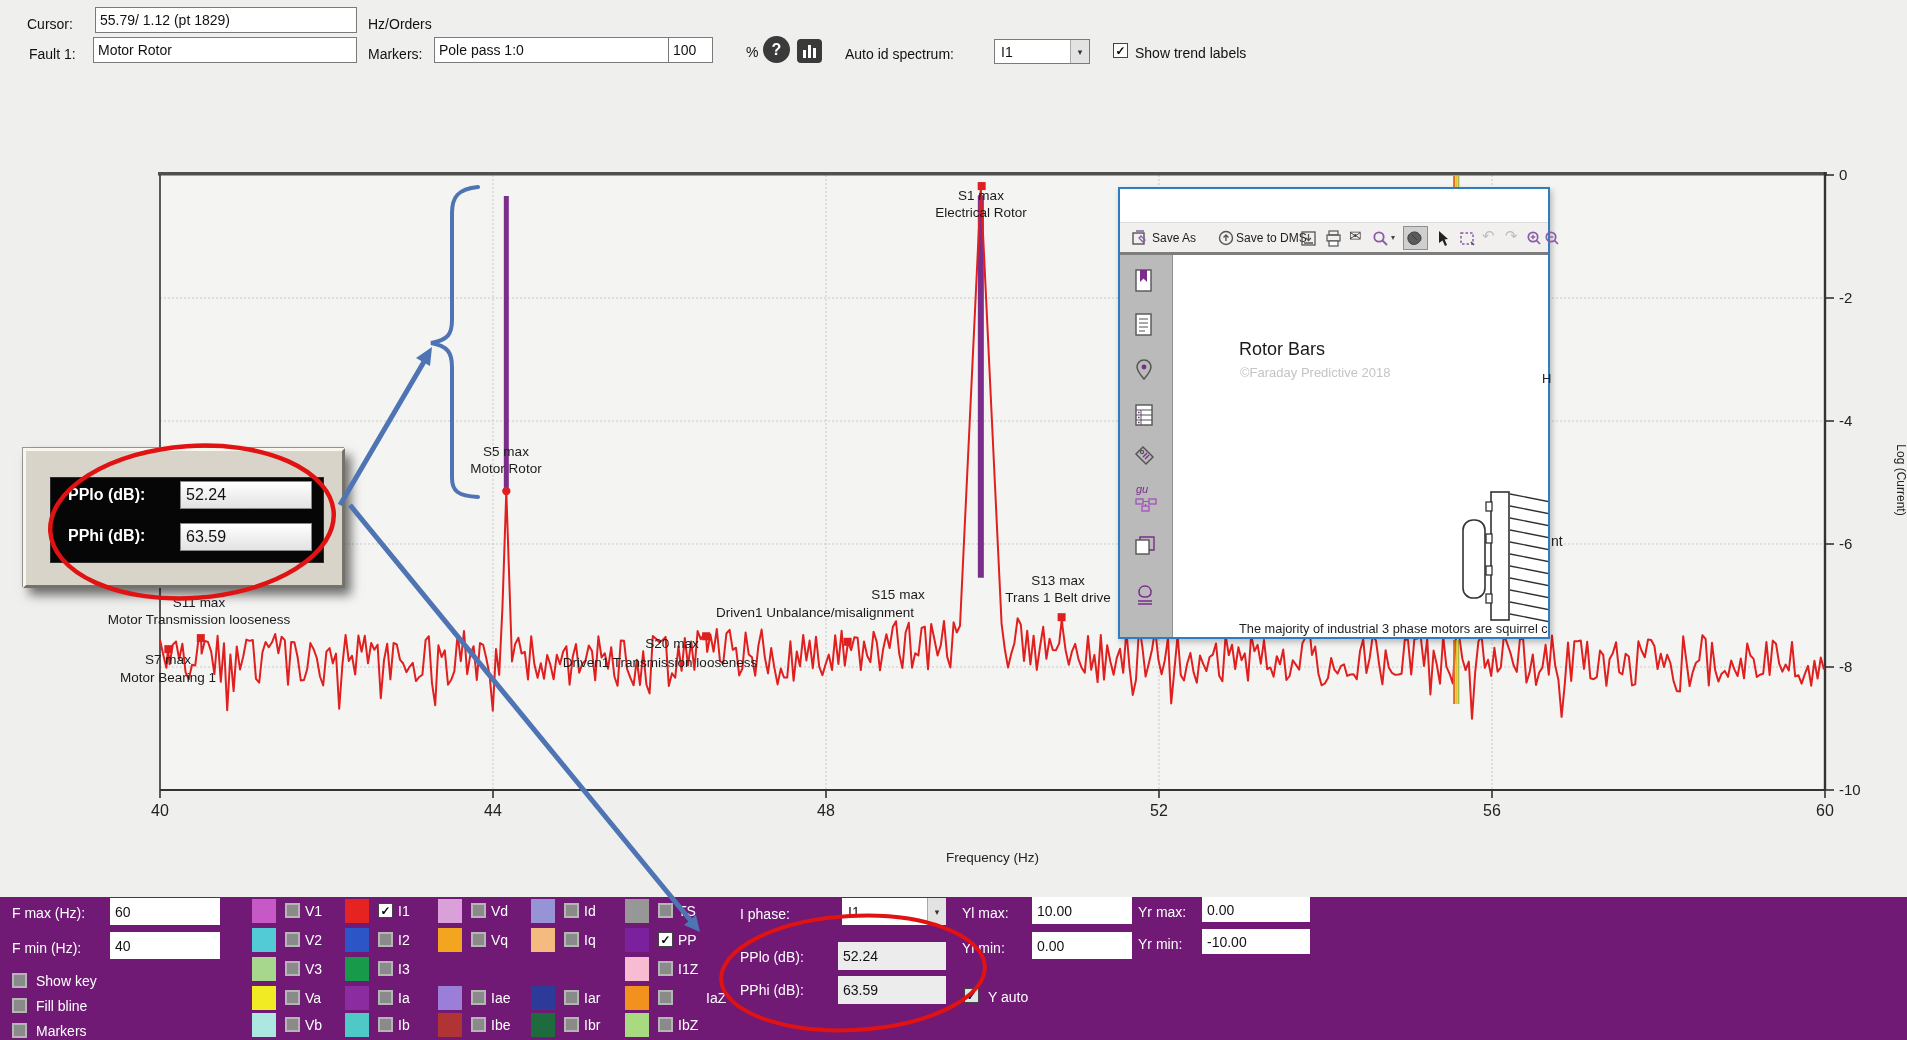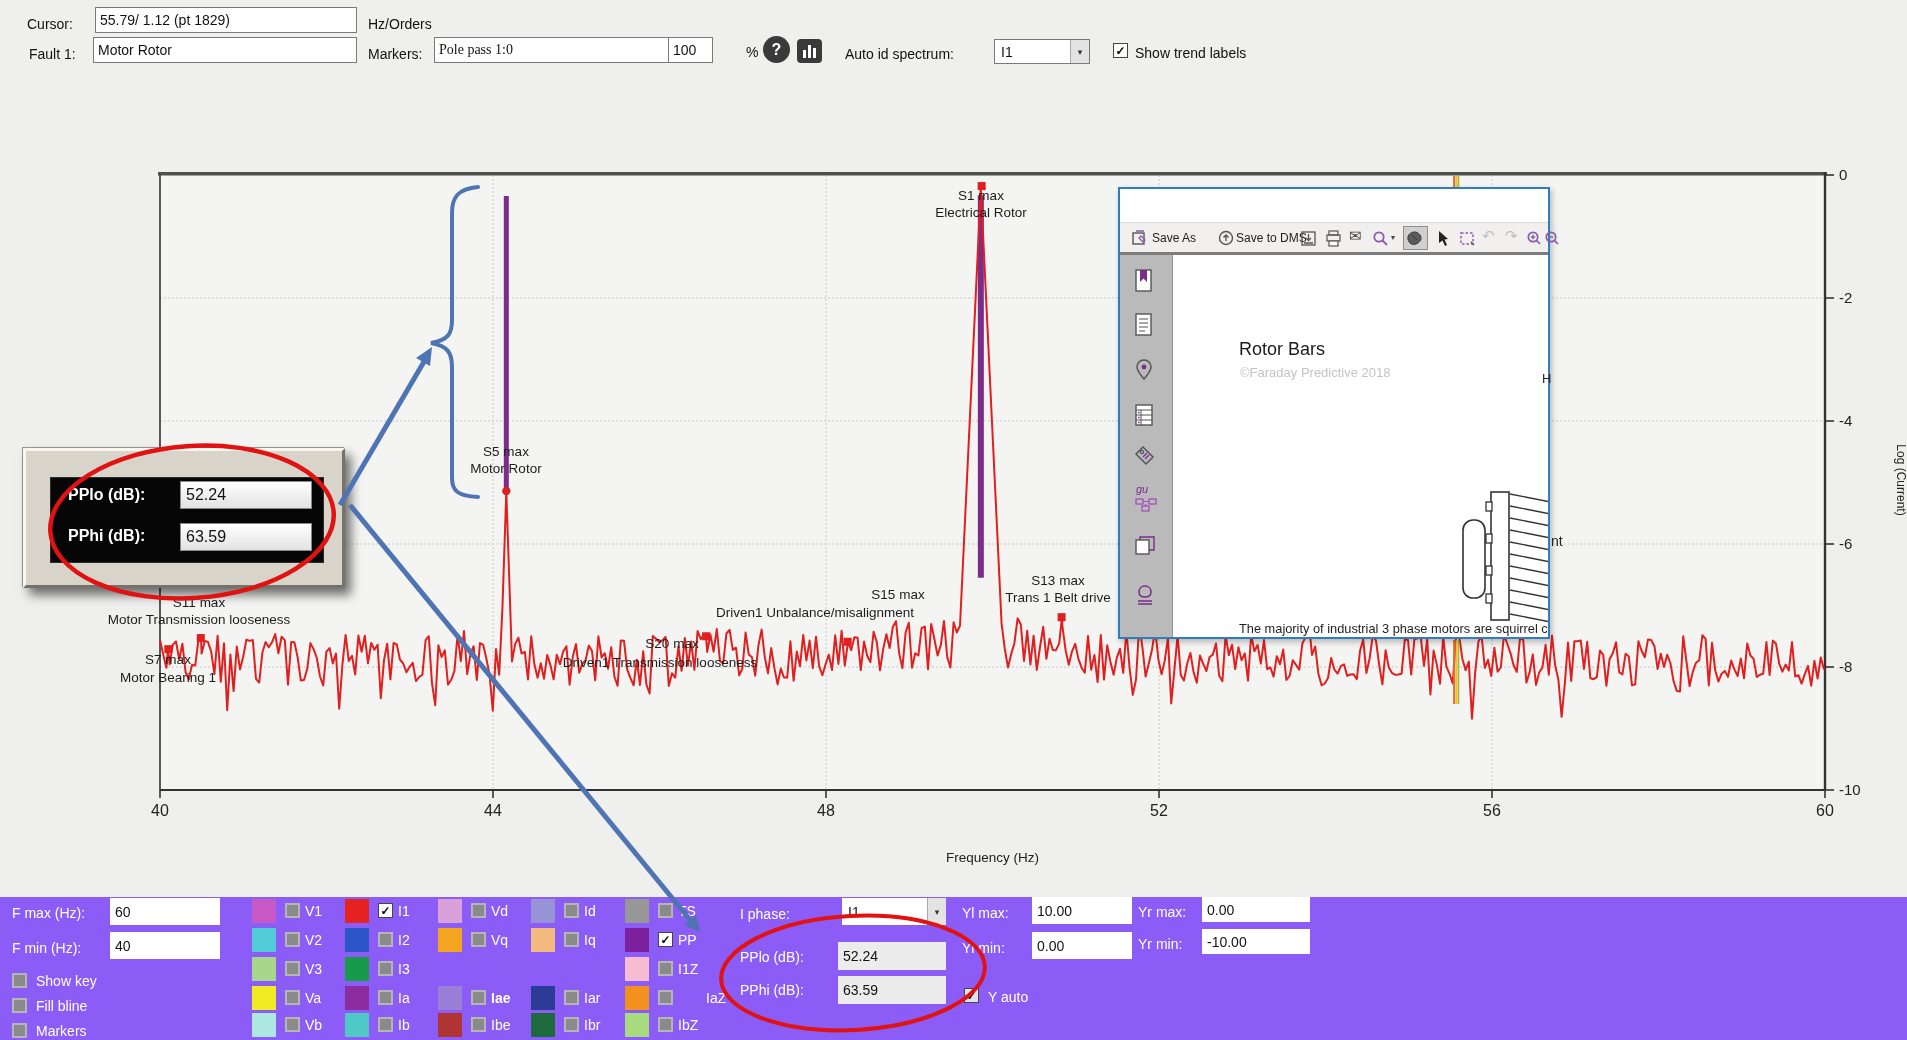--- a/index.html
+++ b/index.html
@@ -8,21 +8,21 @@
   .lbl{font-size:14px;color:#111;}
   .tb-input{position:absolute;background:#fff;border:1px solid #7a7a7a;font-size:14px;color:#111;
             padding:0 4px;box-sizing:border-box;font-family:"Liberation Sans",sans-serif;display:flex;align-items:center;}
   .combo{position:absolute;background:#fff;border:1px solid #7a7a7a;box-sizing:border-box;display:flex;align-items:stretch;}
   .combo .val{flex:1;font-size:14px;color:#111;display:flex;align-items:center;padding-left:6px;}
   .combo .arw{width:18px;background:#e3e3e3;border-left:1px solid #aaa;display:flex;align-items:center;justify-content:center;font-size:9px;color:#333;}
   .cb{position:absolute;width:15px;height:15px;box-sizing:border-box;background:#fdfdfd;border:1px solid #444;
       display:flex;align-items:center;justify-content:center;font-size:12px;color:#000;font-weight:bold;}
   .cb.gray{background:#8a8a8a;border:2px solid #b5b5b5;}
   
-  #bottom-panel{position:absolute;left:0;top:897px;width:1907px;height:143px;background:#8b5cf6;}
+  #bottom-panel{position:absolute;left:0;top:897px;width:1907px;height:143px;background:#701a75;}
   #bottom-panel .wlbl{position:absolute;color:#fff;font-size:14px;white-space:nowrap;}
   #bottom-panel .binput{position:absolute;background:#fff;border:none;font-size:14px;color:#111;padding:0 5px;
       box-sizing:border-box;display:flex;align-items:center;}
   #bottom-panel .binput.gray{background:#ececec;}
   .swatch{position:absolute;width:24px;height:24px;}
   
   #popup{position:absolute;left:23px;top:448px;width:322px;height:140px;background:#d8d4c9;box-sizing:border-box;
          border-top:3px solid #f8f6ee;border-left:3px solid #f8f6ee;border-right:3px solid #75726a;border-bottom:3px solid #75726a;
          box-shadow:6px 7px 10px rgba(0,0,0,.55), -1px -1px 0 #999;}
   #popup-inner{position:absolute;left:24px;top:26px;width:272px;height:84px;background:#060606;border:1px solid #2d2d2d;}
@@ -66,21 +66,21 @@
     <div class="tb-input" style="left:95px;top:7px;width:262px;height:26px;">
         <span>55.79/ 1.12 (pt 1829)</span>
       </div>
     <span class="abs lbl" style="left:368px;top:16px;">Hz/Orders</span>
 
     <span class="abs lbl" style="left:29px;top:46px;">Fault 1:</span>
     <div class="tb-input" style="left:93px;top:37px;width:264px;height:26px;">
         <span>Motor Rotor</span>
       </div>
     <span class="abs lbl" style="left:368px;top:46px;">Markers:</span>
-    <div class="tb-input" style="left:434px;top:37px;width:254px;height:26px;font-family:Liberation Serif, serif;">
+    <div class="tb-input" style="left:434px;top:37px;width:254px;height:26px;">
         <span>Pole pass 1:0</span>
       </div>
     <div class="tb-input" style="left:668px;top:37px;width:45px;height:26px;">
         <span>100</span>
       </div>
     <span class="abs lbl" style="left:746px;top:44px;">%</span>
 
     <div class="round-icon" style="left:763px;top:36px;width:27px;height:27px;font-size:16px;">
         <span>?</span>
       </div>
@@ -220,21 +220,21 @@
         <div class="cb gray" style="left: 378px; top: 120px;"></div>
         <span class="wlbl" style="left: 398px; top: 120px;">Ib</span>
         <div class="swatch" style="left: 438px; top: 2px; background: rgb(217, 160, 217);"></div>
         <div class="cb gray" style="left: 471px; top: 6px;"></div>
         <span class="wlbl" style="left: 491px; top: 6px;">Vd</span>
         <div class="swatch" style="left: 438px; top: 31px; background: rgb(244, 165, 31);"></div>
         <div class="cb gray" style="left: 471px; top: 35px;"></div>
         <span class="wlbl" style="left: 491px; top: 35px;">Vq</span>
         <div class="swatch" style="left: 438px; top: 89px; background: rgb(155, 126, 215);"></div>
         <div class="cb gray" style="left: 471px; top: 93px;"></div>
-        <span class="wlbl" style="left: 491px; top: 93px; font-weight: bold;">Iae</span>
+        <span class="wlbl" style="left: 491px; top: 93px;">Iae</span>
         <div class="swatch" style="left: 438px; top: 116px; background: rgb(176, 52, 52);"></div>
         <div class="cb gray" style="left: 471px; top: 120px;"></div>
         <span class="wlbl" style="left: 491px; top: 120px;">Ibe</span>
         <div class="swatch" style="left: 531px; top: 2px; background: rgb(150, 148, 215);"></div>
         <div class="cb gray" style="left: 564px; top: 6px;"></div>
         <span class="wlbl" style="left: 584px; top: 6px;">Id</span>
         <div class="swatch" style="left: 531px; top: 31px; background: rgb(244, 187, 128);"></div>
         <div class="cb gray" style="left: 564px; top: 35px;"></div>
         <span class="wlbl" style="left: 584px; top: 35px;">Iq</span>
         <div class="swatch" style="left: 531px; top: 89px; background: rgb(44, 58, 152);"></div>

